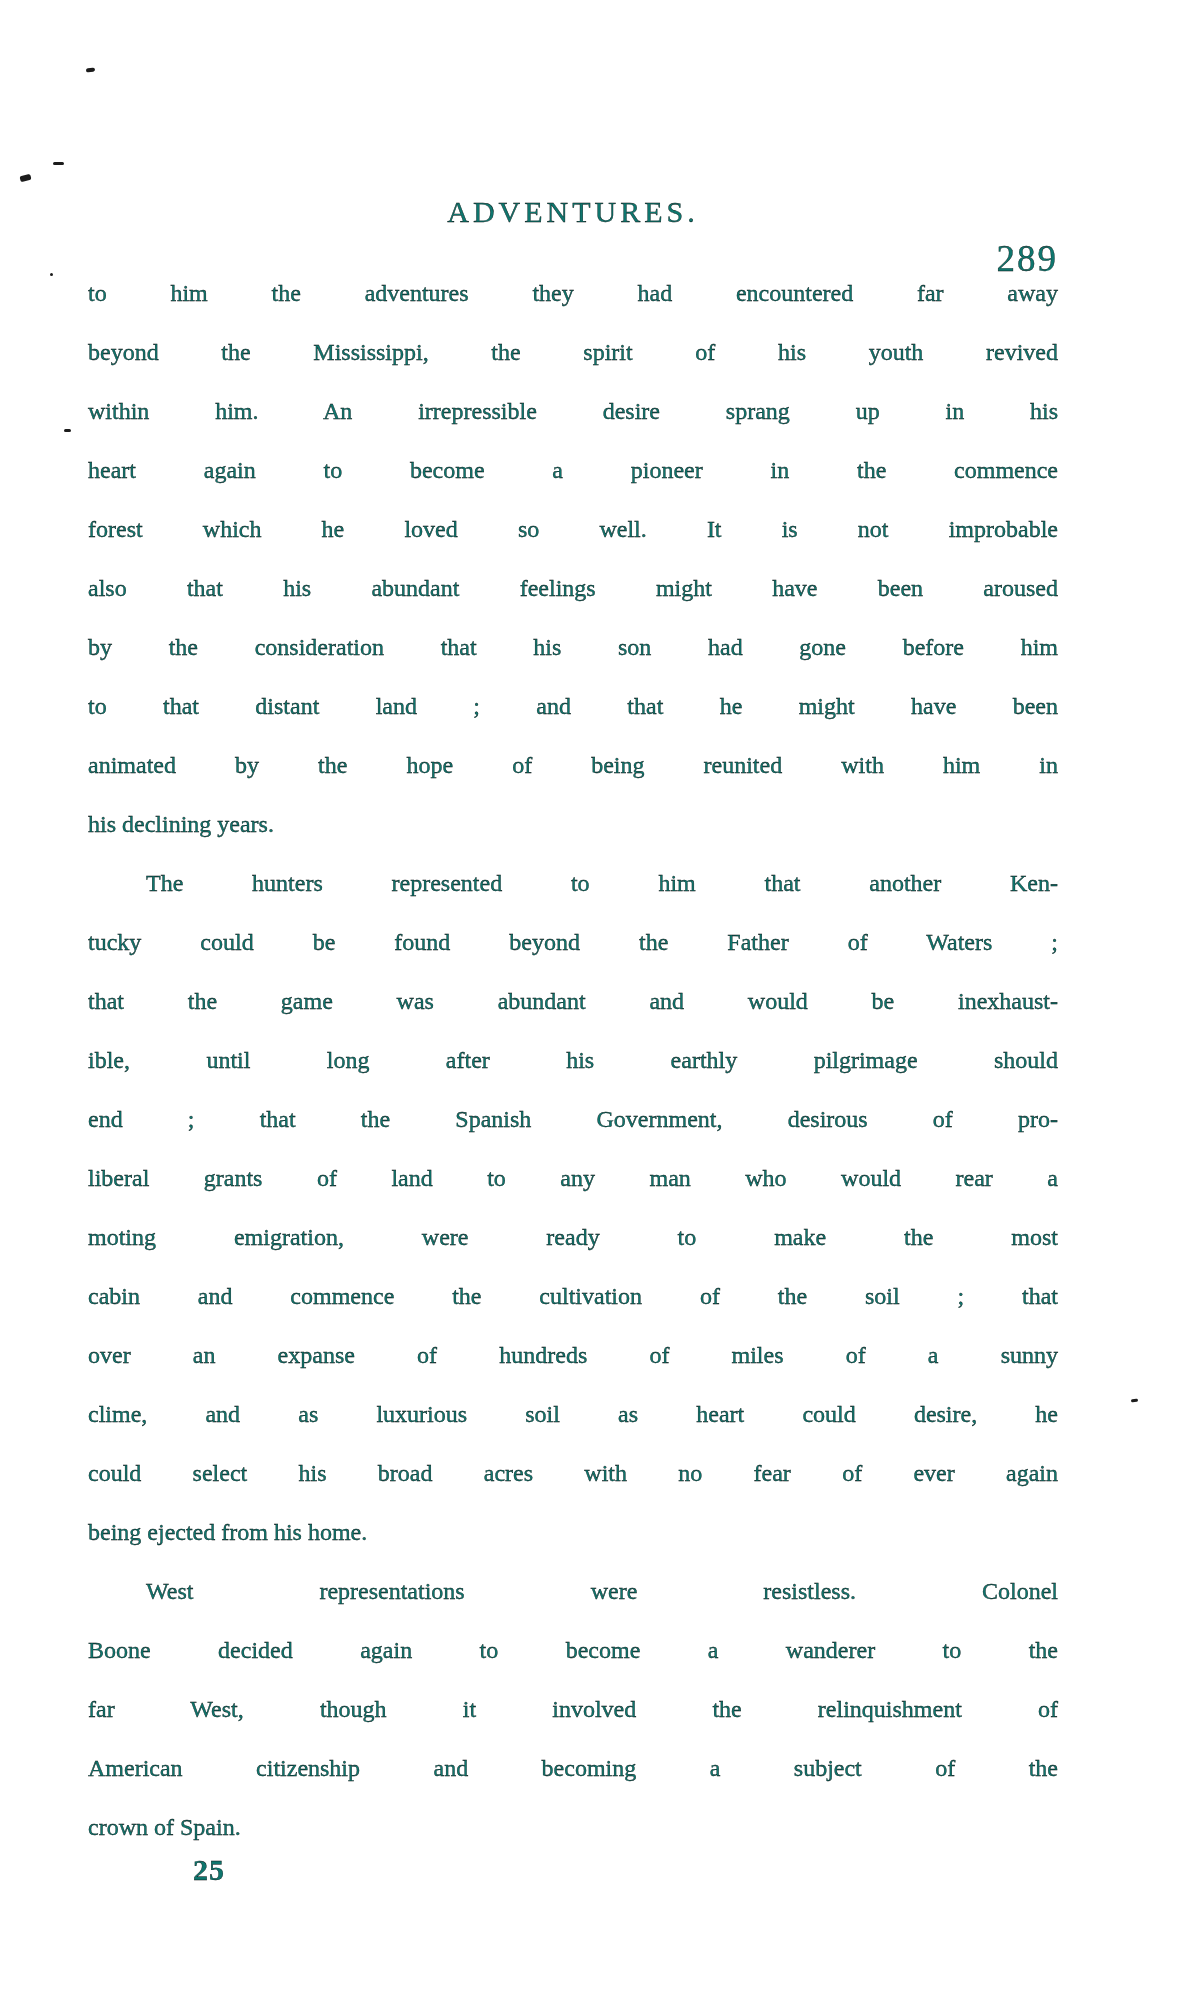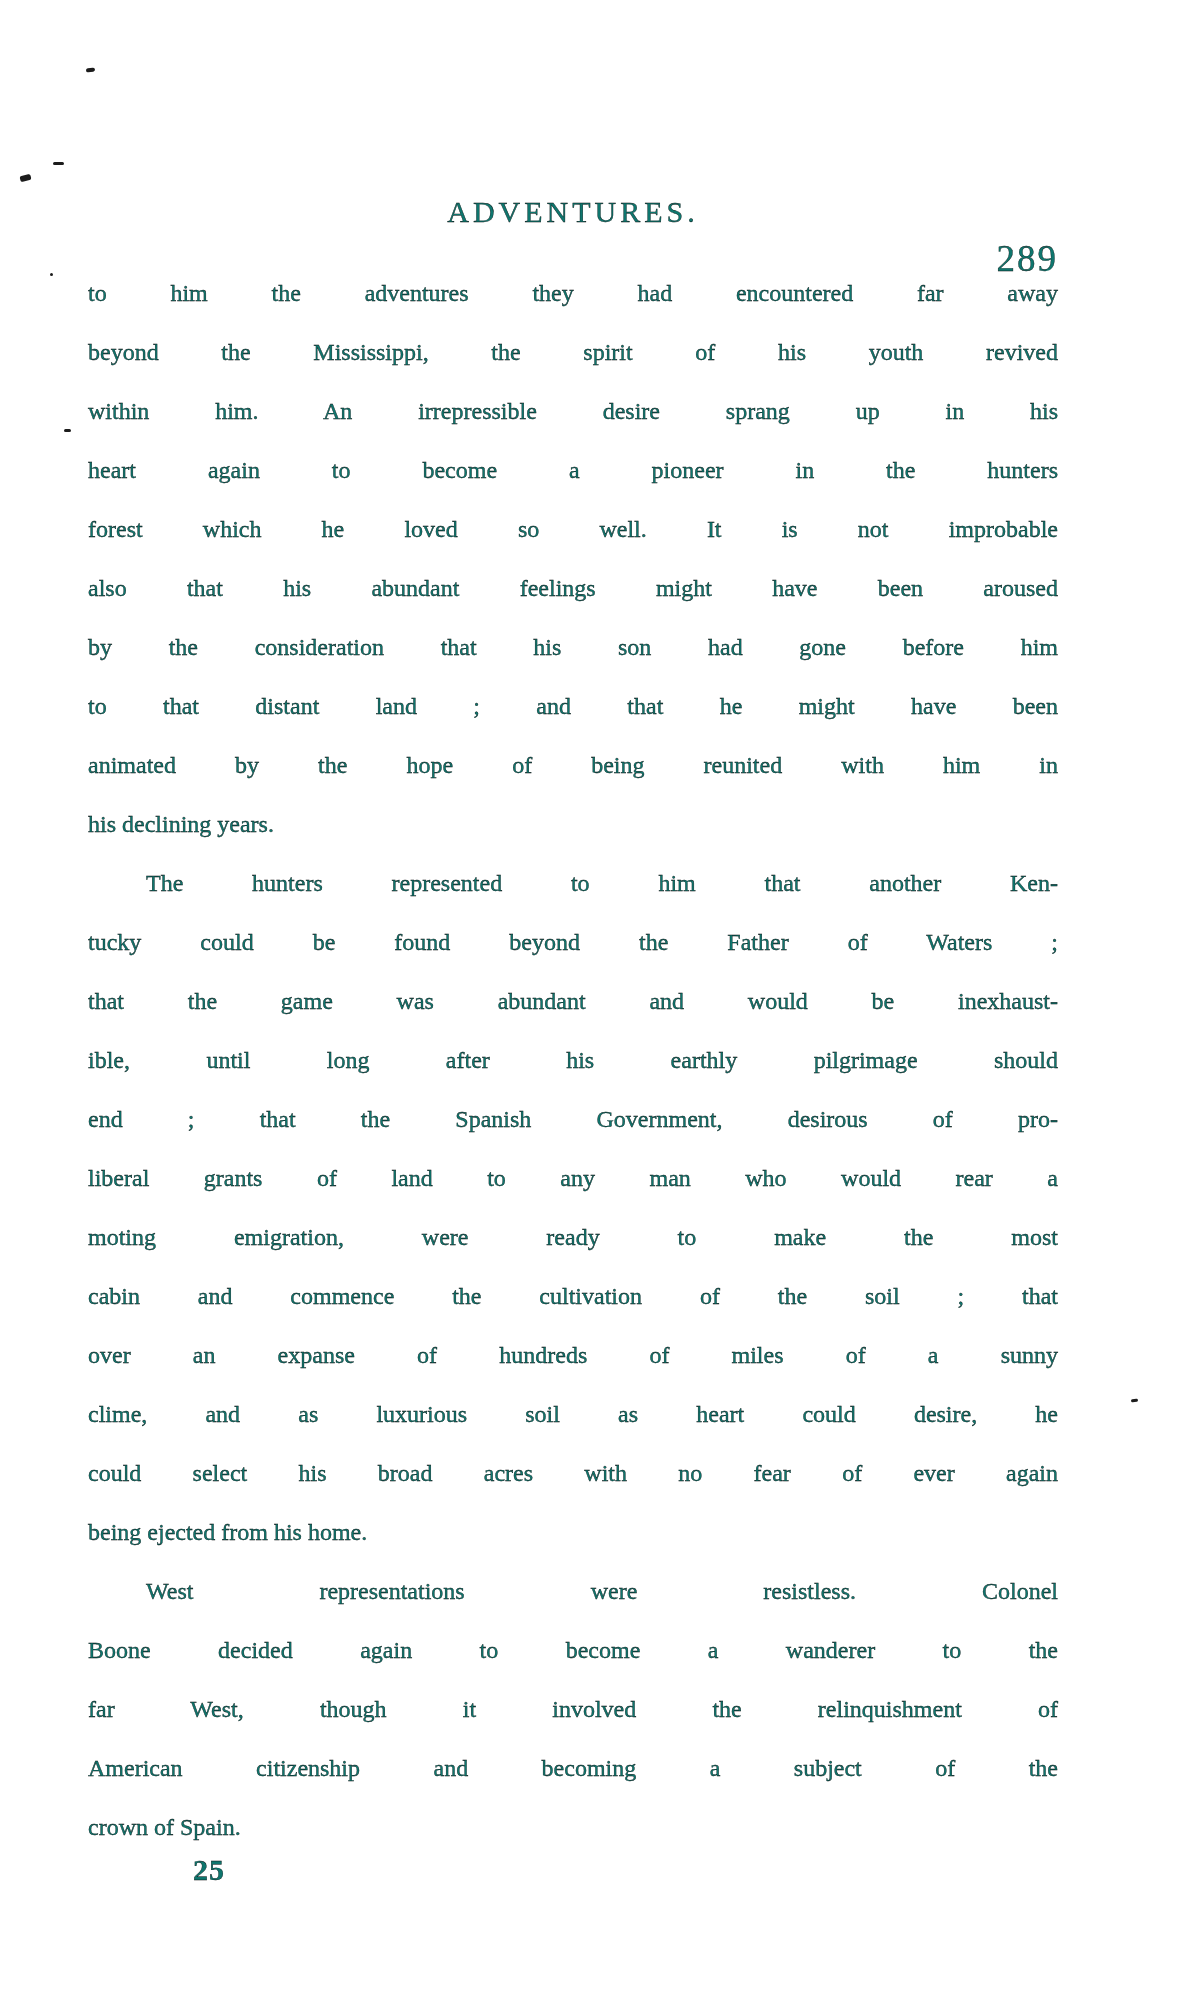--- a/index.html
+++ b/index.html
@@ -84,21 +84,21 @@
 
   <div class="running-head">
     <span class="head-title">ADVENTURES.</span>
     <span class="folio">289</span>
   </div>
 
   <div class="text-block">
       <div class="line">to him the adventures they had encountered far away</div>
       <div class="line">beyond the Mississippi, the spirit of his youth revived</div>
       <div class="line">within him. An irrepressible desire sprang up in his</div>
-      <div class="line">heart again to become a pioneer in the hunters</div>
+      <div class="line">heart again to become a pioneer in the commence</div>
       <div class="line">forest which he loved so well. It is not improbable</div>
       <div class="line">also that his abundant feelings might have been aroused</div>
       <div class="line">by the consideration that his son had gone before him</div>
       <div class="line">to that distant land ; and that he might have been</div>
       <div class="line">animated by the hope of being reunited with him in</div>
       <div class="line last">his declining years.</div>
       <div class="line indent">The hunters represented to him that another Ken-</div>
       <div class="line">tucky could be found beyond the Father of Waters ;</div>
       <div class="line">that the game was abundant and would be inexhaust-</div>
       <div class="line">ible, until long after his earthly pilgrimage should</div>

